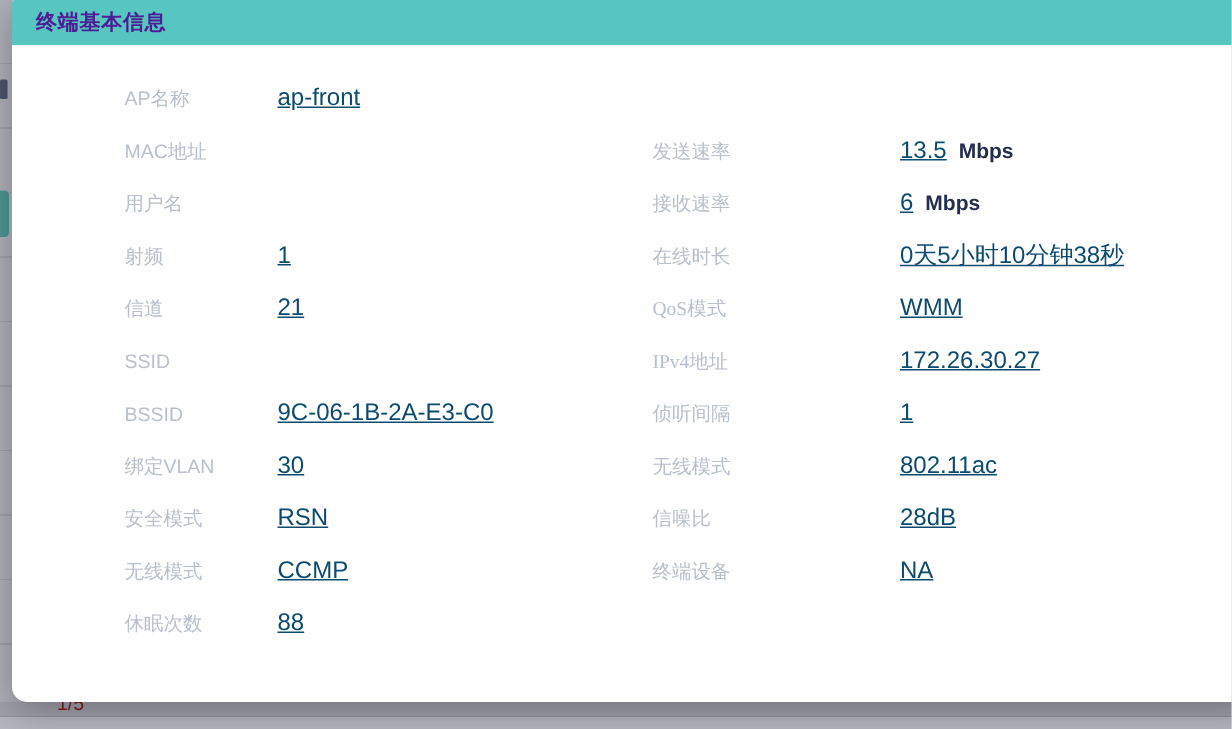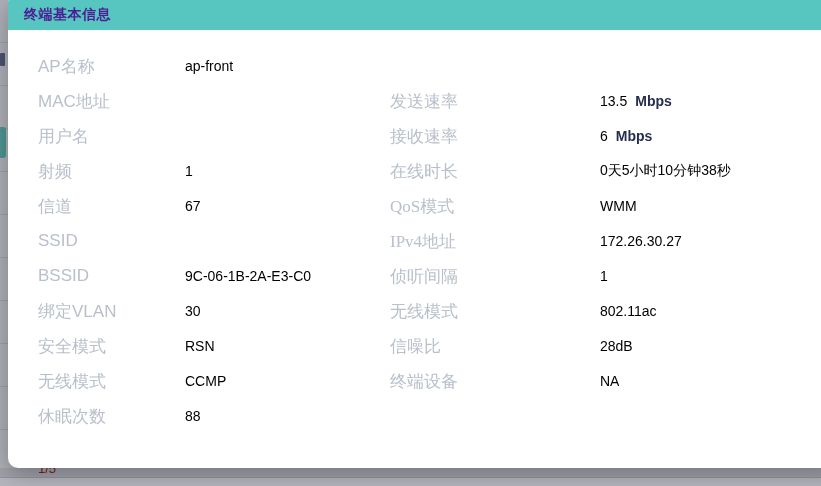--- a/index.html
+++ b/index.html
@@ -38,22 +38,22 @@
   }
   .modal-header{
     height:30px;background:#57c5c0;
     display:flex;align-items:center;padding-left:16px;
   }
   .modal-title{color:#4c1d95;font-weight:bold;font-size:14px;letter-spacing:.5px;}
   .modal-body{padding-top:18px;}
 
   .row{position:relative;height:35px;}
   .cellpos{position:absolute;top:50%;transform:translateY(-50%);white-space:nowrap;}
-  .lbl{color:#b9c0cb;font-size:17px;}
-  .val{color:#000000;font-size:14px;}
+  .lbl{color:#b9c0cb;font-size:13px;margin-left:45px;}
+  .val{color:#0c4a6e;font-size:16px;text-decoration:underline;}
   .unit{color:#262e4e;font-size:14px;font-weight:bold;margin-left:8px;}
   .l-lbl{left:30px;}
   .l-val{left:177px;}
   .r-lbl{left:382px;font-family:Liberation Serif, serif;}
   .r-grp{left:592px;text-align:right;}
 </style>
 </head>
 <body>
 
 <div class="backdrop">
@@ -91,21 +91,21 @@
 
     <div class="row">
       <span class="cellpos l-lbl lbl">射频</span>
       <span class="cellpos l-val val">1</span>
       <span class="cellpos r-lbl lbl">在线时长</span>
       <span class="cellpos r-grp val">0天5小时10分钟38秒</span>
     </div>
 
     <div class="row">
       <span class="cellpos l-lbl lbl">信道</span>
-      <span class="cellpos l-val val">67</span>
+      <span class="cellpos l-val val">21</span>
       <span class="cellpos r-lbl lbl">QoS模式</span>
       <span class="cellpos r-grp val">WMM</span>
     </div>
 
     <div class="row">
       <span class="cellpos l-lbl lbl">SSID</span>
       <span class="cellpos r-lbl lbl">IPv4地址</span>
       <span class="cellpos r-grp val">172.26.30.27</span>
     </div>
 

